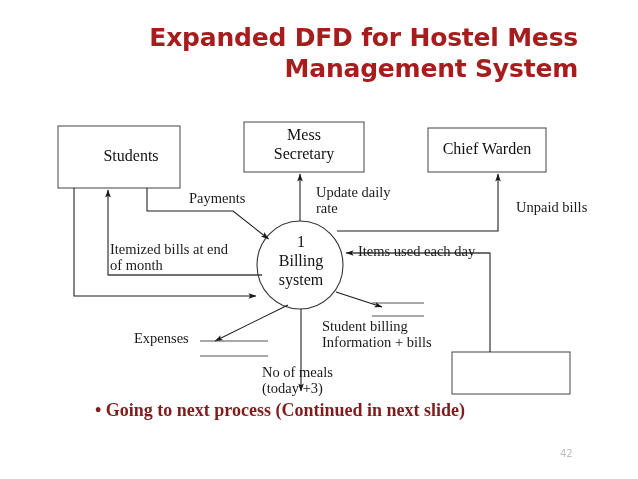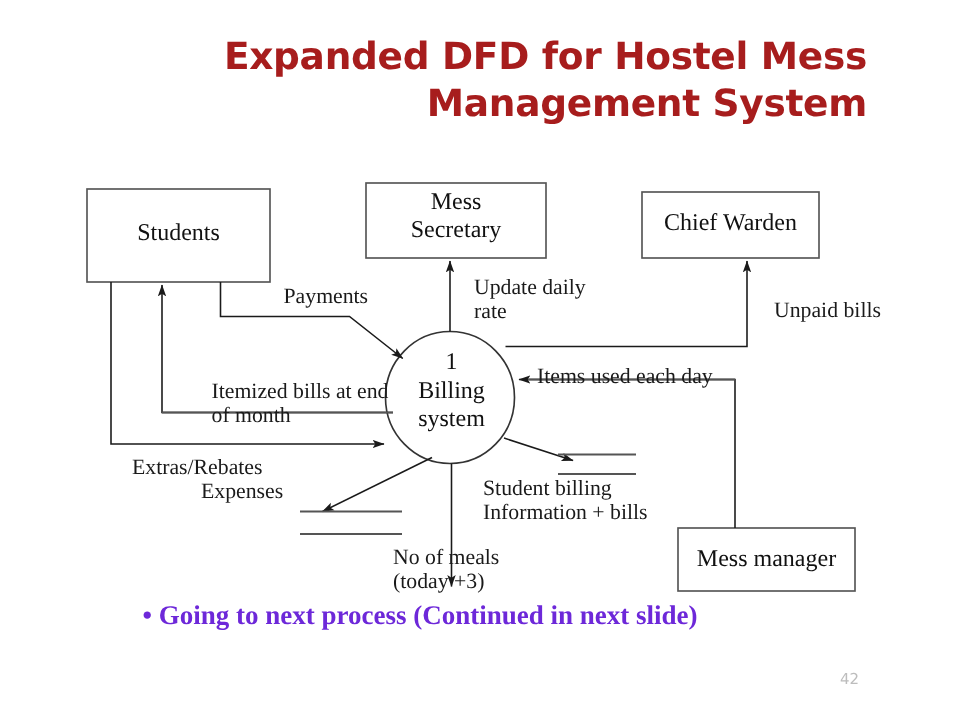--- a/index.html
+++ b/index.html
@@ -68,21 +68,21 @@
     white-space: pre;
   }
   #bullet-line {
     position: absolute;
     left: 95px;
     top: 400px;
     width: 460px;
     font-family: "Liberation Serif", serif;
     font-weight: bold;
     font-size: 18px;
-    color: #6d28d9;
+    color: #7f1d1d;
     white-space: pre;
   }
   #page-number {
     position: absolute;
     left: 560px;
     top: 448px;
     width: 30px;
     text-align: left;
     font-family: "DejaVu Sans", sans-serif;
     font-size: 10px;
@@ -136,48 +136,46 @@
     <g stroke="#555555" stroke-width="1.2" fill="none">
       <line x1="200" y1="341" x2="268" y2="341"></line>
       <line x1="200" y1="356" x2="268" y2="356"></line>
       <line x1="372" y1="303" x2="424" y2="303"></line>
       <line x1="372" y1="316" x2="424" y2="316"></line>
       <line x1="108" y1="275" x2="262" y2="275"></line>
       <line x1="352" y1="253" x2="490" y2="253"></line>
     </g>
   </svg>
 
-  <div class="boxlabel" style="left:58px; top:146px; width:122px;">Students</div>
+  <div class="boxlabel" style="left:58px; top:146px; width:122px;padding-left:12px;">Students</div>
 
   <div class="boxlabel" style="left:244px; top:125px; width:120px;">Mess
 Secretary</div>
 
   <div class="boxlabel" style="left:428px; top:139px; width:118px;">Chief Warden</div>
 
-  <div class="boxlabel" style="left:452px; top:363px; width:118px;">Mess manager</div>
 
   <div class="proclabel" style="left:258px; top:232px; width:86px;">1</div>
   <div class="proclabel" style="left:258px; top:251px; width:86px;">Billing
 system</div>
 
   <div class="dlabel" style="left:189px; top:190px;">Payments</div>
 
-  <div class="dlabel" style="left:110px; top:253px;margin-left:31px;">Itemized bills at end
+  <div class="dlabel" style="left:110px; top:241px;">Itemized bills at end
 of month</div>
 
-  <div class="dlabel" style="left:88px; top:304px;">Extras/Rebates</div>
 
   <div class="dlabel" style="left:316px; top:184px;">Update daily
 rate</div>
 
   <div class="dlabel" style="left:516px; top:199px;">Unpaid bills</div>
 
   <div class="dlabel" style="left:358px; top:243px;">Items used each day</div>
 
-  <div class="dlabel" style="left:134px; top:320px;">Expenses</div>
+  <div class="dlabel" style="left:134px; top:330px;">Expenses</div>
 
   <div class="dlabel" style="left:214px; top:364px;margin-left:48px;">No of meals
 (today +3)</div>
 
   <div class="dlabel" style="left:322px; top:318px;">Student billing
 Information + bills</div>
 
   <div id="bullet-line">• Going to next process (Continued in next slide)</div>
 
   <div id="page-number">42</div>

